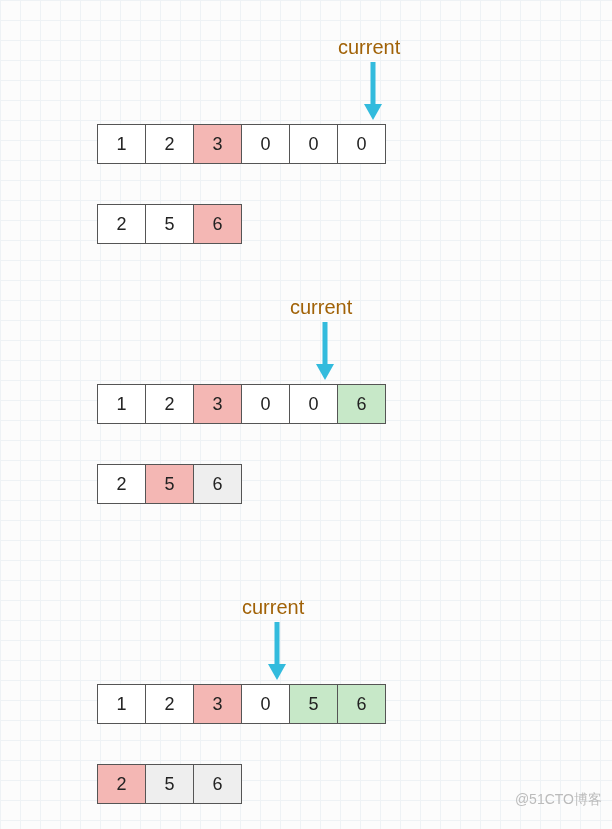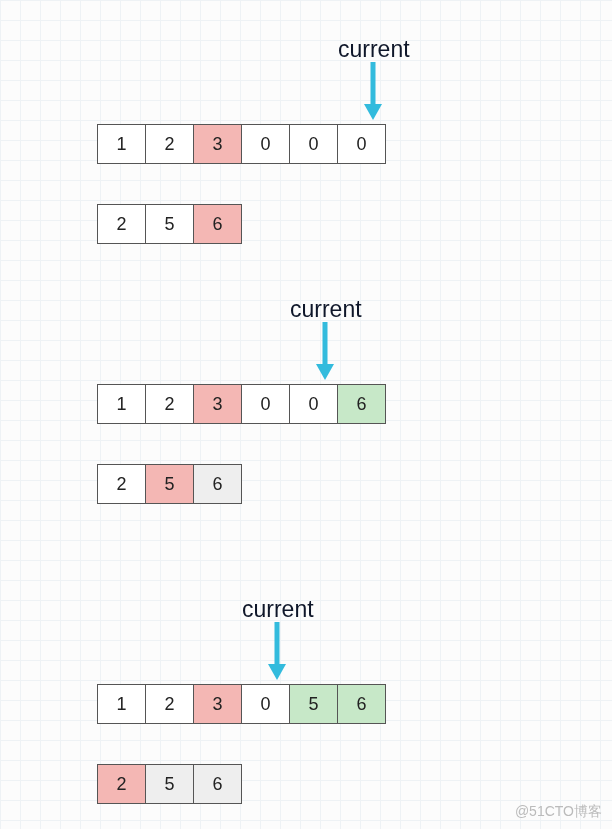--- a/index.html
+++ b/index.html
@@ -15,22 +15,22 @@
     font-family: Arial, Helvetica, sans-serif;
     overflow: hidden;
   }
   .step {
     position: absolute;
     left: 97px;
     width: 400px;
   }
   .label {
     position: absolute;
-    color: #0f172a;
-    font-size: 23px;
+    color: #a16207;
+    font-size: 20px;
     font-weight: 500;
   }
   .arrow {
     position: absolute;
     color: #33bbdd;
   }
   .arrow svg { display: block; }
   .row {
     position: absolute;
     display: flex;
@@ -46,21 +46,21 @@
     color: #222;
     background: #fff;
   }
   .cell + .cell { margin-left: -1px; }
   .pink  { background: #f4b7b4; }
   .green { background: #c7e8c8; }
   .gray  { background: #eeeeee; }
   .watermark {
     position: absolute;
     right: 10px;
-    bottom: 8px;
+    bottom: 20px;
     color: #bbb;
     font-size: 14px;
   }
 </style>
 </head>
 <body>
 
 <div class="step" style="top:0;">
   <div class="label" style="left:241px; top:36px;">current</div>
   <div class="arrow" style="left:265px; top:62px;">

